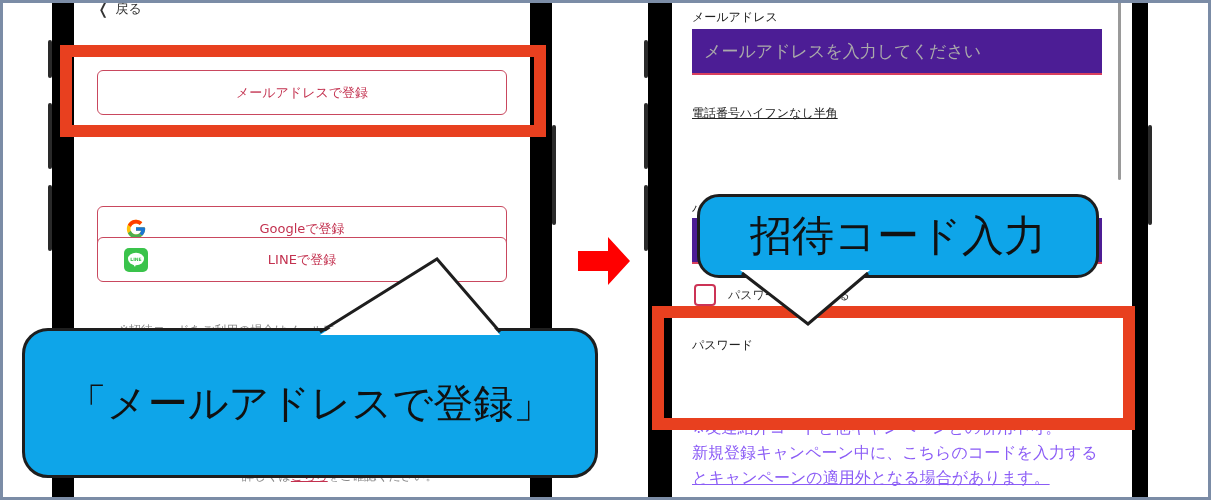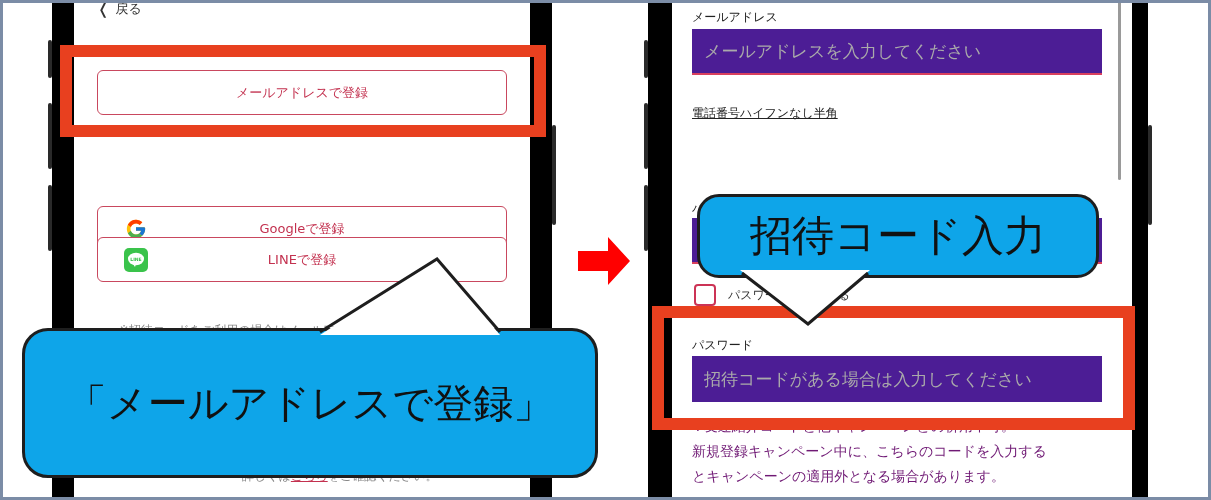--- a/index.html
+++ b/index.html
@@ -24,21 +24,21 @@
 
   
   #phone-right { left: 648px; width: 500px; }
   #screen-right { left: 672px; top: 0; width: 460px; height: 500px; }
   .scrollbar { position: absolute; left: 446px; top: 0; width: 3px; height: 180px; background: #9a9a9a; border-radius: 2px; }
   .field-label { position: absolute; left: 20px; font-size: 12px; color: #222; }
   .field-input { position: absolute; left: 20px; width: 410px; height: 46px; background: #4c1d95; border: none; border-bottom: 2px solid #d9405e; font-size: 17px; color: #aaa; padding: 0 12px; display: flex; align-items: center; font-family: "DejaVu Sans", sans-serif; }
   .field-input.noline { border-bottom: none; }
   .checkbox { position: absolute; left: 22px; top: 284px; width: 22px; height: 22px; border: 2px solid #cc3355; border-radius: 4px; background: #fff; }
   .checkbox-label { position: absolute; left: 56px; top: 287px; font-size: 12px; color: #333; }
-  .note-text { position: absolute; left: 20px; font-size: 14px; color: #701a75; white-space: nowrap; }
+  .note-text { position: absolute; left: 20px; font-size: 16px; color: #8b5cf6; white-space: nowrap; }
 
   
   .hl-box { position: absolute; border: 12px solid #e8401f; }
 
   
   .arrow { position: absolute; left: 578px; top: 237px; width: 52px; height: 48px; }
 
   
   .callout { position: absolute; background: #0ea5e9; border: 3px solid #1e1e1e; border-radius: 26px; display: flex; flex-direction: column; align-items: center; justify-content: center; font-weight: normal; color: #111; z-index: 20; }
   .callout-tail { position: absolute; z-index: 21; }
@@ -118,27 +118,24 @@
 
   <div class="field-label" style="top:200px;">パスワード</div>
   <div class="field-input" style="top:218px;">
     <span></span>
   </div>
 
   <div class="checkbox"></div>
   <div class="checkbox-label">パスワードを表示する</div>
 
   <div class="field-label" style="top:337px;">パスワード</div>
-  <div class="field-input noline" style="top:356px;">
-    <span>招待コードがある場合は入力してください</span>
-  </div>
 
   <div class="note-text" style="top:418px;">※友達紹介コードと他キャンペーンとの併用不可。</div>
   <div class="note-text" style="top:443px;text-align:center;">新規登録キャンペーン中に、こちらのコードを入力する</div>
-  <div class="note-text" style="top:468px;">とキャンペーンの適用外となる場合があります。</div>
+  <div class="note-text" style="top:468px;text-decoration:underline;">とキャンペーンの適用外となる場合があります。</div>
 </div>
 
 <div class="hl-box" style="left:652px; top:306px; width:483px; height:124px;"></div>
 
 <svg class="callout-tail" style="left:300px; top:255px; width:240px; height:80px;" viewBox="0 0 240 80">
   <polygon points="20,80 137,4 200,80" fill="#fff"></polygon>
   <polyline points="20,77 137,4 200,77" fill="none" stroke="#1e1e1e" stroke-width="3"></polyline>
 </svg>
 <div class="callout" style="left:22px; top:328px; width:576px; height:150px;">
   <div class="callout-text" style="font-size:40px;">「メールアドレスで登録」</div>

